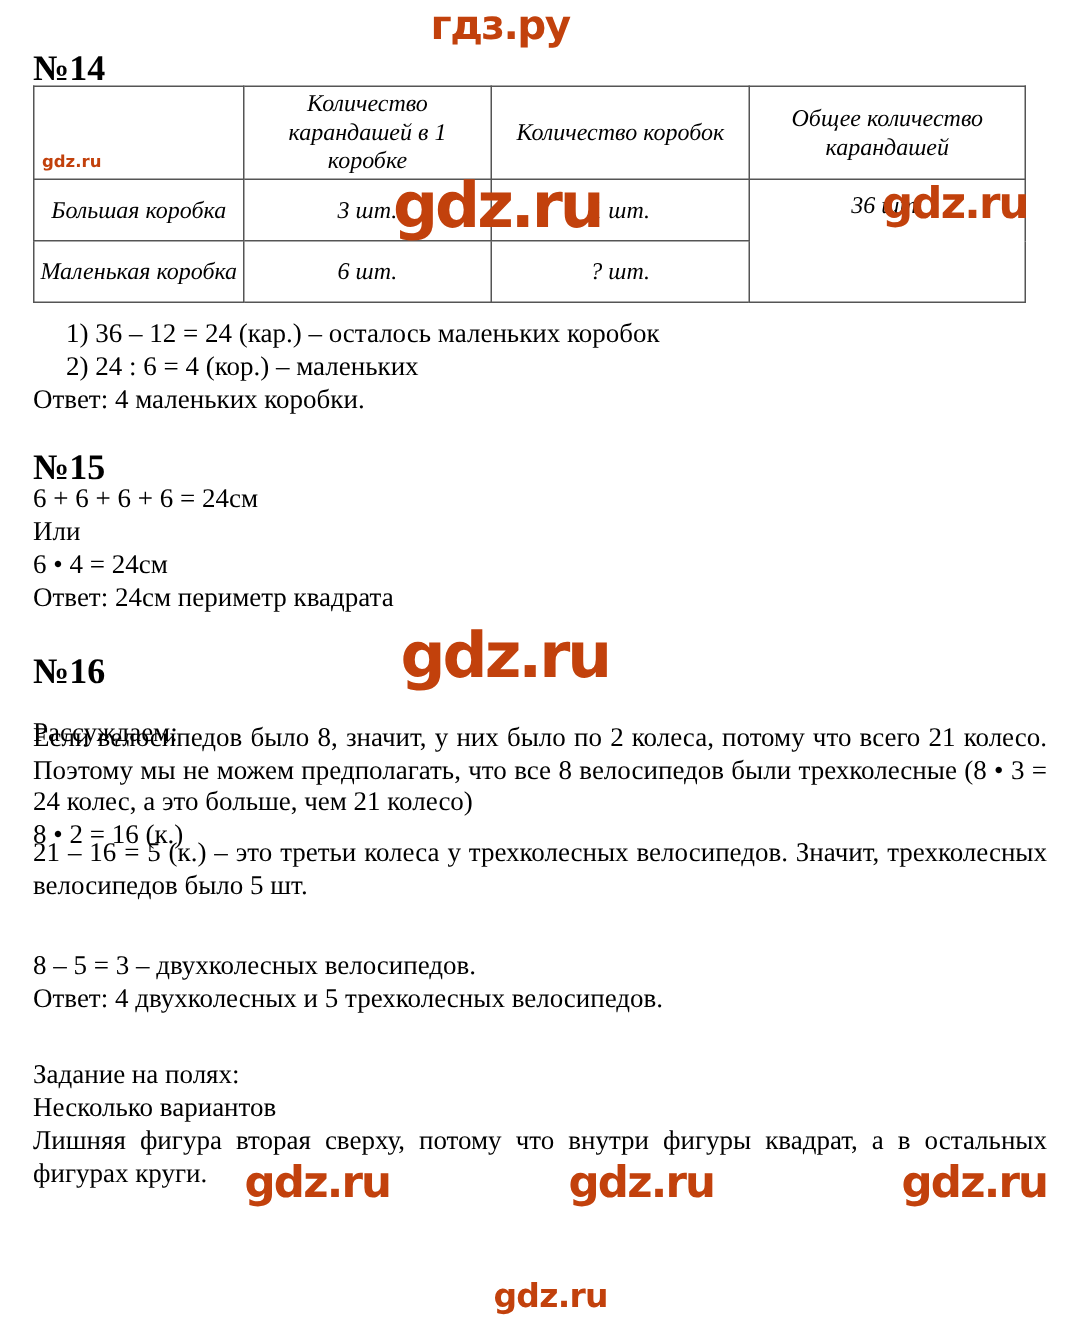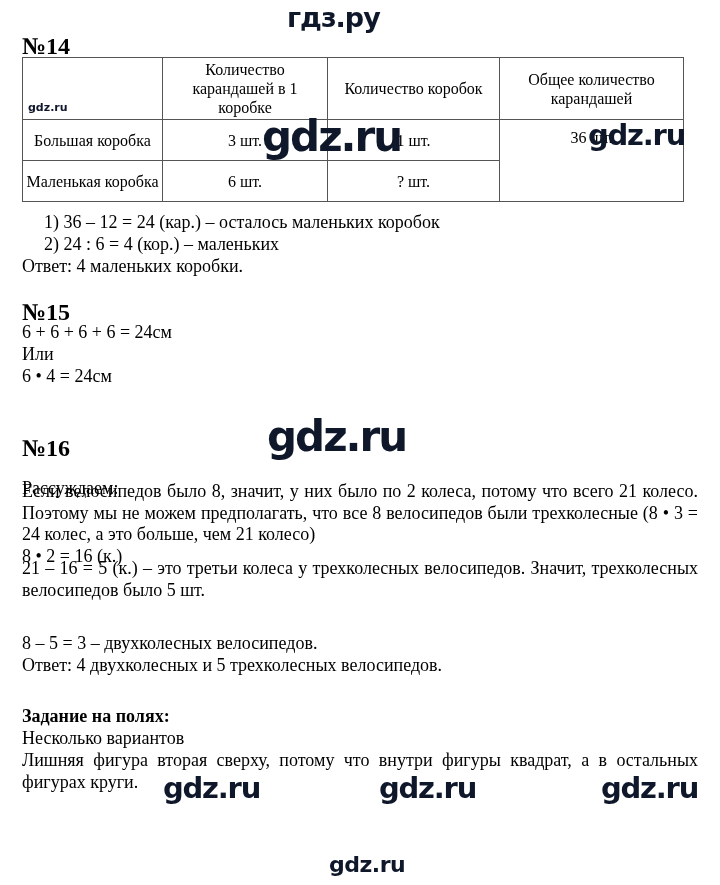--- a/index.html
+++ b/index.html
@@ -21,21 +21,21 @@
     position: relative;
     width: 720px;
     height: 885px;
   }
 
   
   .wm {
     position: absolute;
     font-family: "DejaVu Sans", "Liberation Sans", sans-serif;
     font-weight: bold;
-    color: #0f172a;
+    color: #c2410c;
     letter-spacing: -0.5px;
     white-space: nowrap;
     z-index: 5;
     pointer-events: none;
   }
   .wm-logo-top {
     font-size: 27px;
     left: 287px;
     top: 2px;
     letter-spacing: -1px;
@@ -63,35 +63,36 @@
   }
   .txt {
     position: absolute;
     font-size: 18px;
     line-height: 21.5px;
   }
   .txt.justify {
     text-align: justify;
     text-justify: inter-word;
   }
-  .txt.bold { font-weight: bold; }
+  .txt.bold { font-weight: normal; }
 
   
   .tbl-wrap {
     position: absolute;
     left: 22px;
     top: 57px;
     width: 633px;
     z-index: 1;
   }
   table.qty {
     border-collapse: collapse;
     width: 633px;
     table-layout: fixed;
     background: transparent;
+    font-style: italic;
   }
   table.qty td {
     border: 1px solid #555555;
     font-size: 16px;
     line-height: 19px;
     text-align: center;
     vertical-align: middle;
     padding: 2px 3px;
     background: transparent;
   }
@@ -146,20 +147,21 @@
   <div class="wm wm-mid" style="left:588px; top:118px;">gdz.ru</div>
 
   <div class="txt" style="left:44px; top:212px;">1) 36 – 12 = 24 (кар.) – осталось маленьких коробок</div>
   <div class="txt" style="left:44px; top:234px;">2) 24 : 6 = 4 (кор.) – маленьких</div>
   <div class="txt" style="left:22px; top:256px;">Ответ: 4 маленьких коробки.</div>
 
   <div class="task-no" style="left:22px; top:302px;">№15</div>
   <div class="txt" style="left:22px; top:322px;">6 + 6 + 6 + 6 = 24см</div>
   <div class="txt" style="left:22px; top:344px;">Или</div>
   <div class="txt" style="left:22px; top:366px;">6 • 4 = 24см</div>
+  <div class="txt" style="left:22px; top:388px;">Ответ: 24см периметр квадрата</div>
 
   <div class="wm wm-big" style="left:267px; top:412px;">gdz.ru</div>
 
   <div class="task-no" style="left:22px; top:438px;">№16</div>
   <div class="txt" style="left:22px; top:478px;text-align:right;">Рассуждаем:</div>
   <div class="txt justify" style="left:22px; top:481px; width:676px;">Если велосипедов было 8, значит, у них было по 2 колеса, потому что всего 21 колесо. Поэтому мы не можем предполагать, что все 8 велосипедов были трехколесные (8 • 3 = 24 колес, а это больше, чем 21 колесо)</div>
   <div class="txt" style="left:22px; top:546px;">8 • 2 = 16 (к.)</div>
   <div class="txt justify" style="left:22px; top:558px; width:676px;">21 – 16 = 5 (к.) – это третьи колеса у трехколесных велосипедов. Значит, трехколесных велосипедов было 5 шт.</div>
   <div class="txt" style="left:22px; top:633px;">8 – 5 = 3 – двухколесных велосипедов.</div>
   <div class="txt" style="left:22px; top:655px;">Ответ: 4 двухколесных и 5 трехколесных велосипедов.</div>

